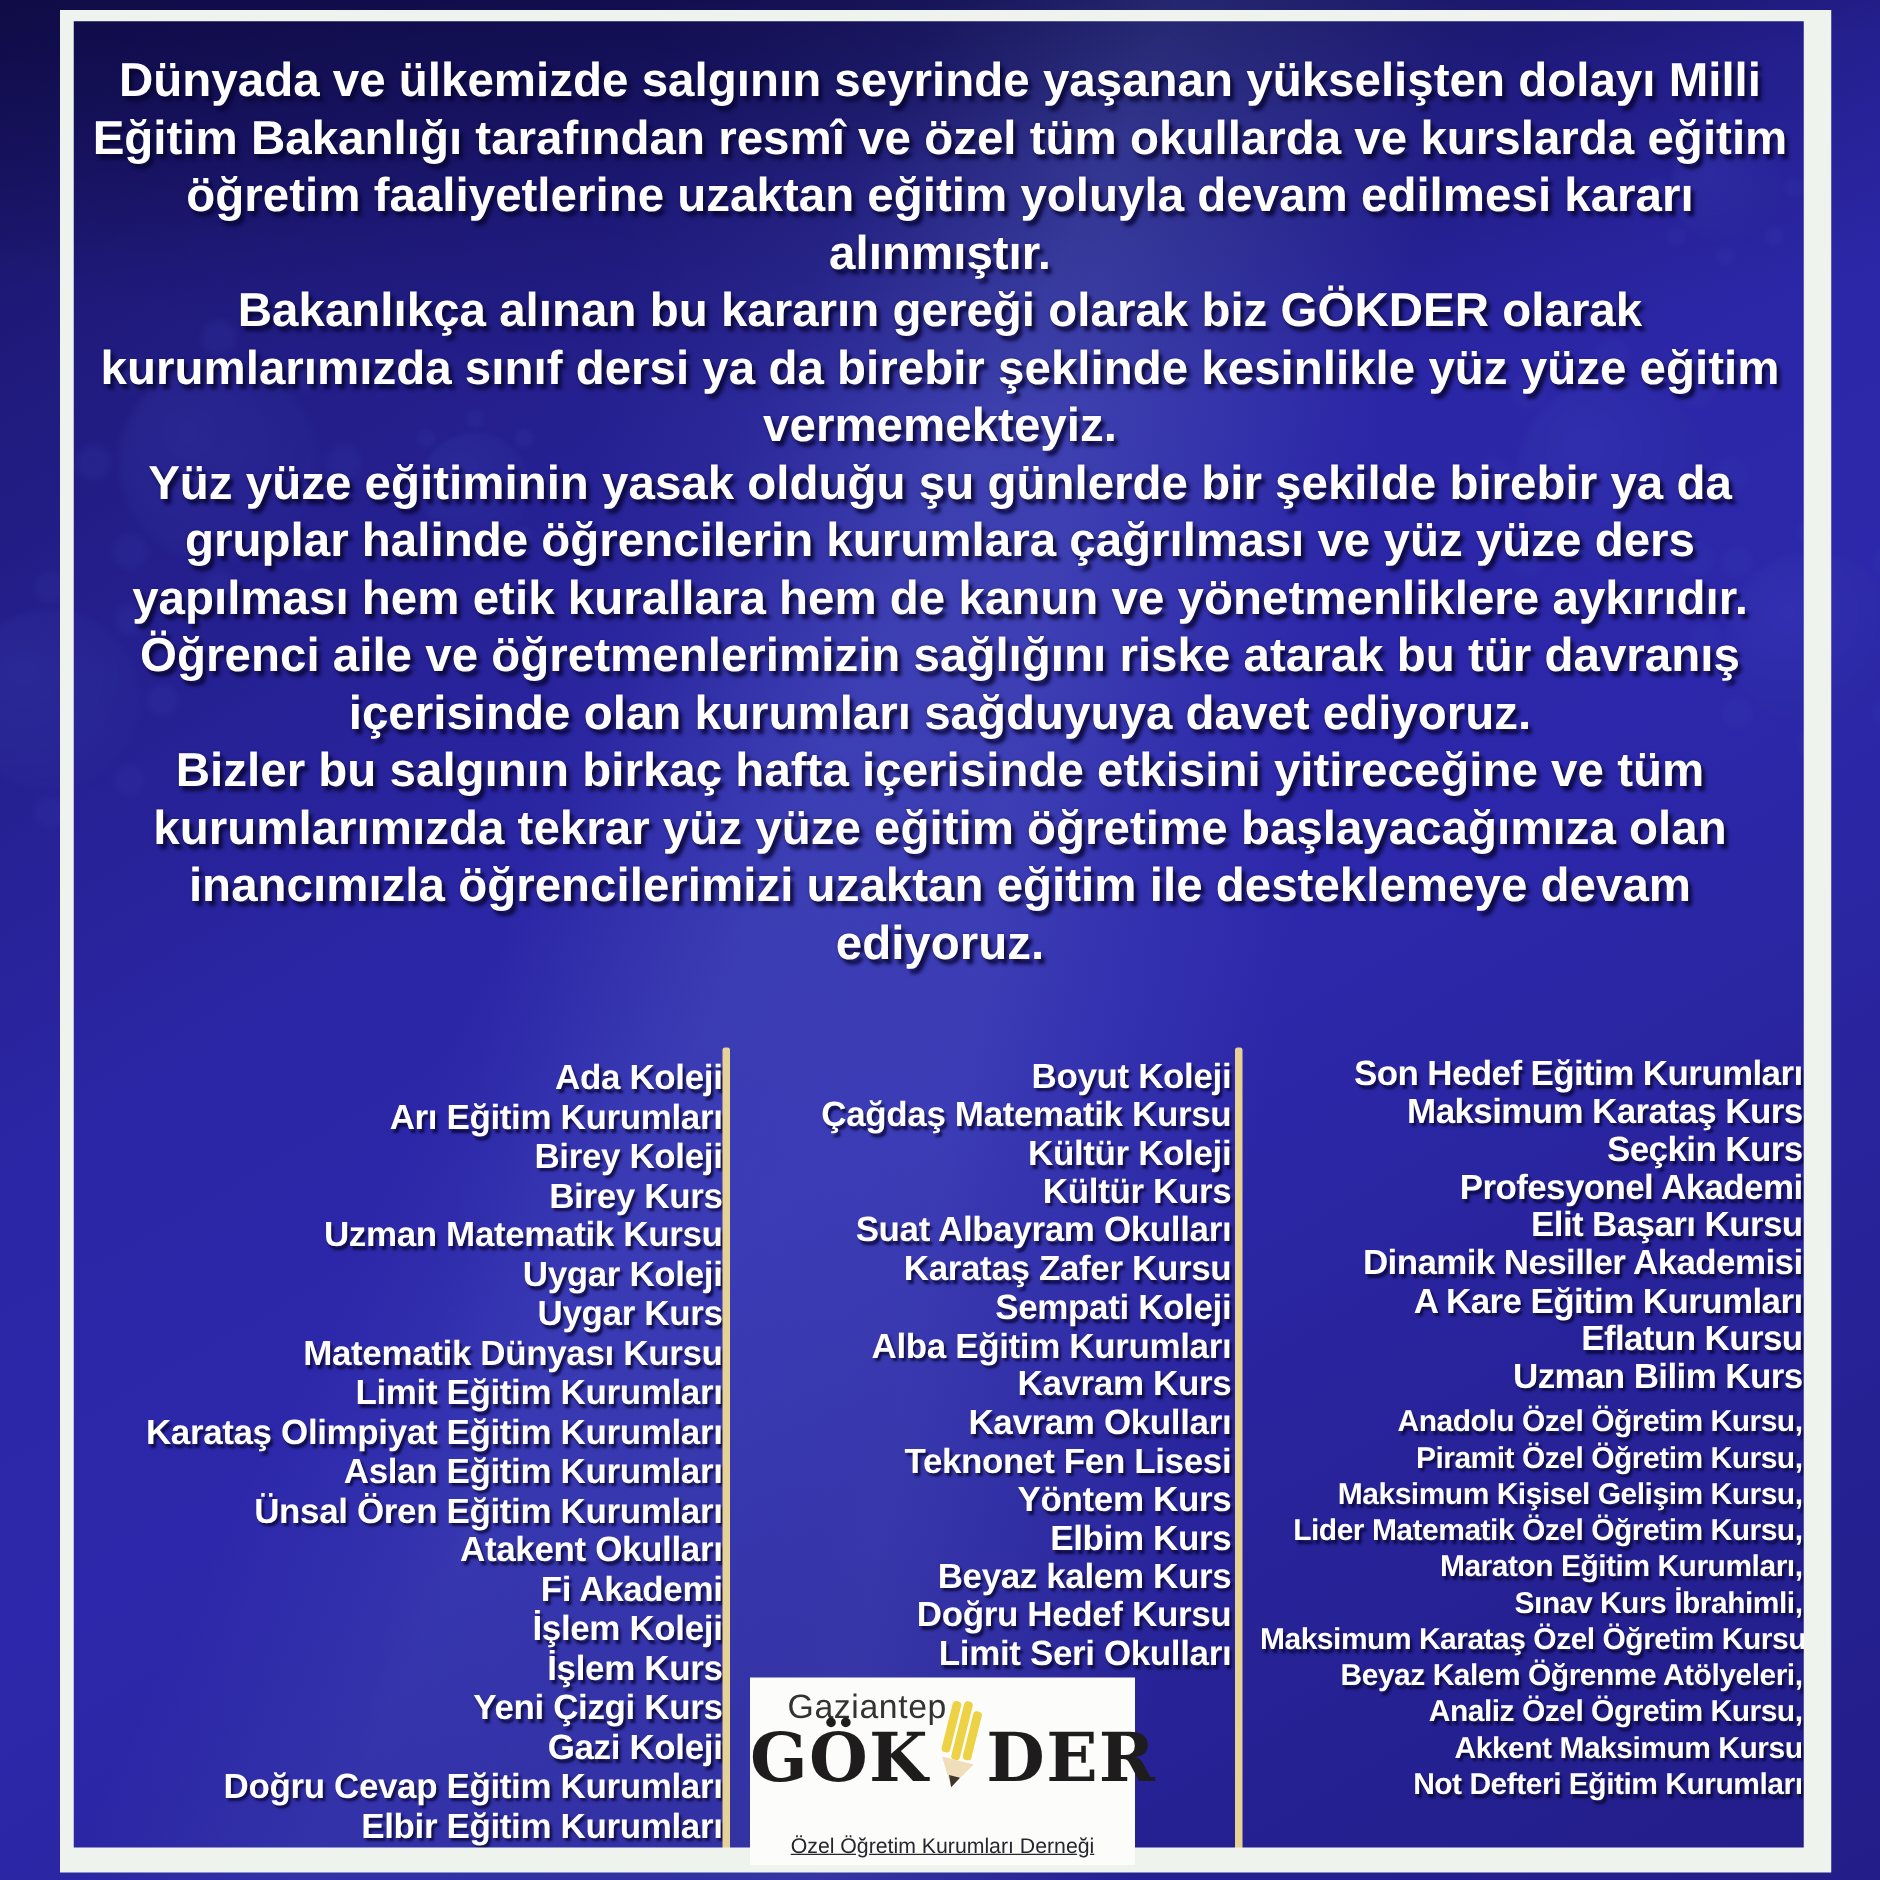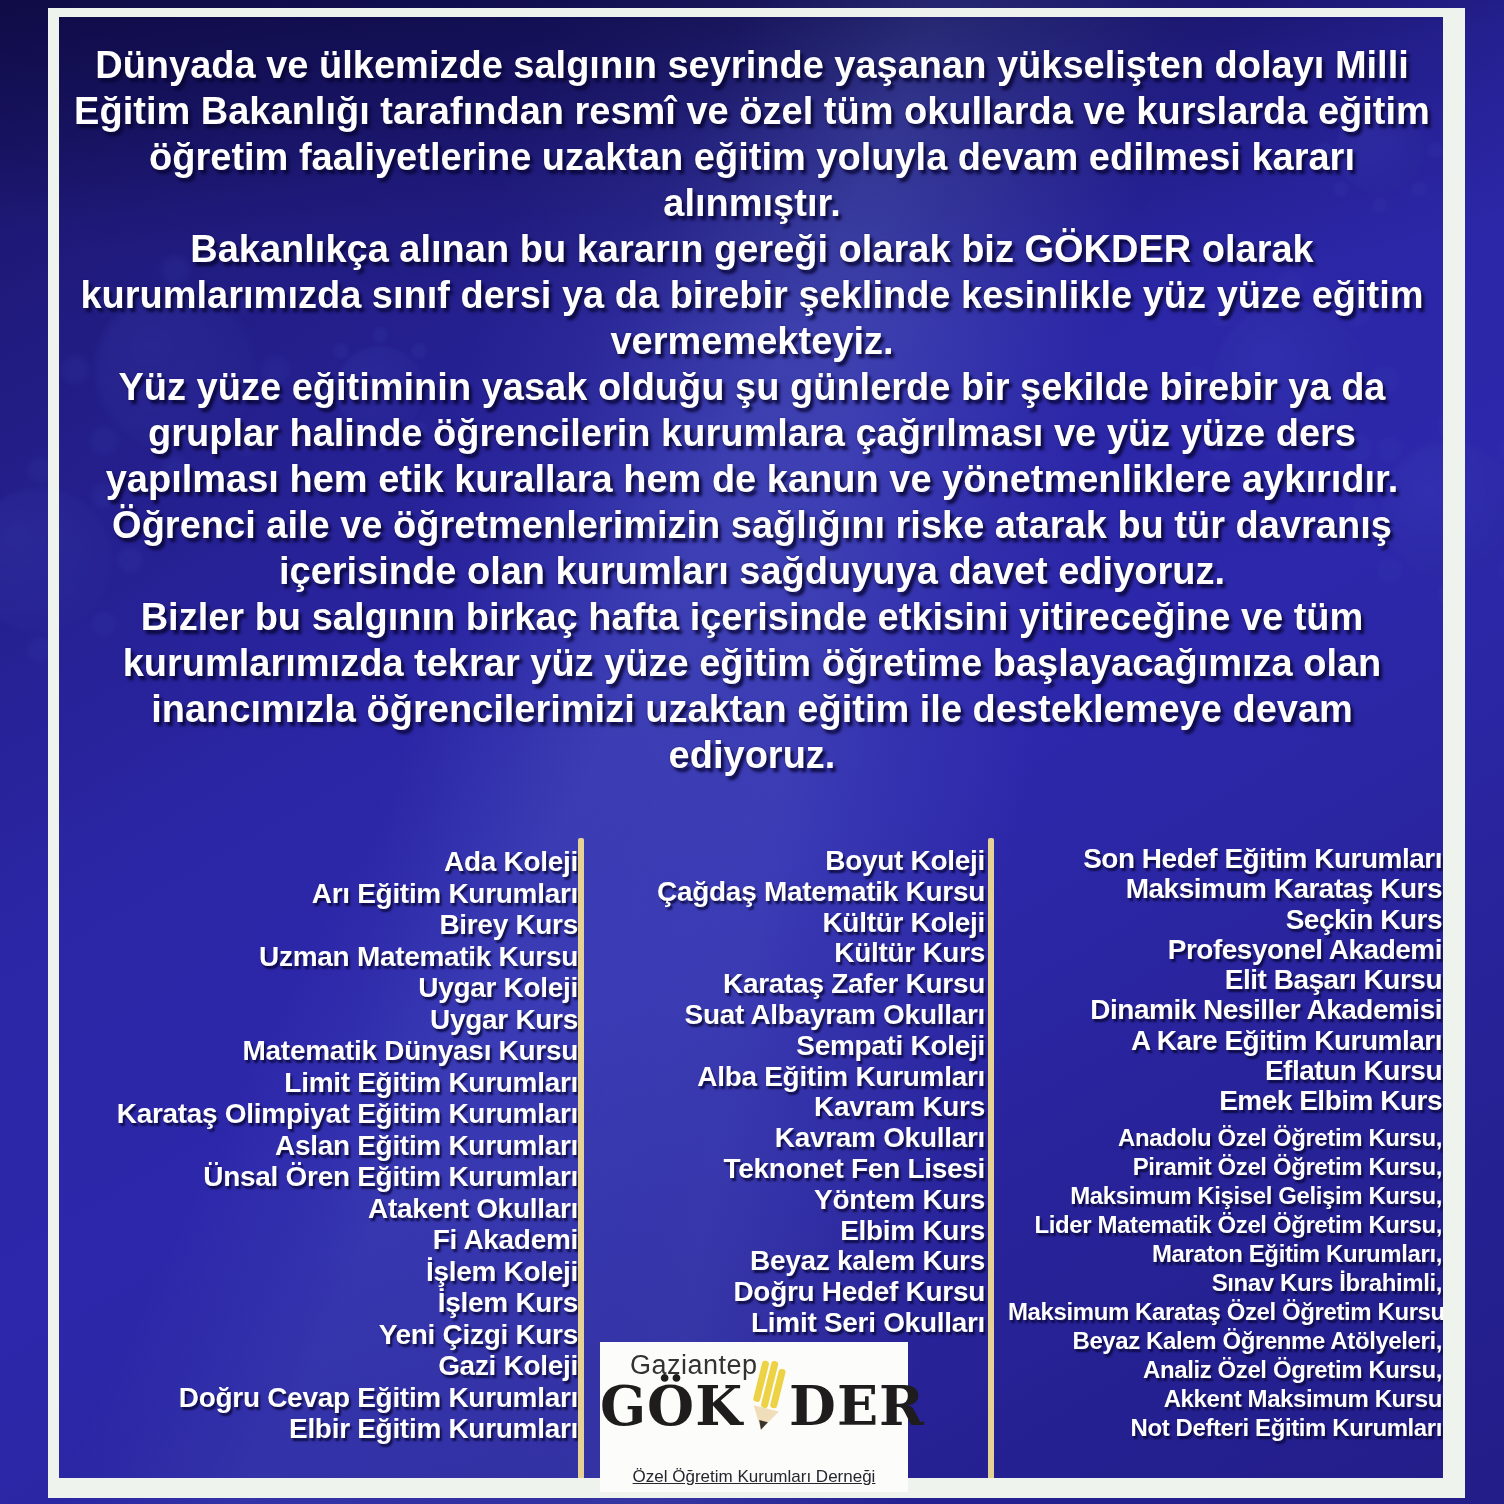--- a/index.html
+++ b/index.html
@@ -102,20 +102,21 @@
     <p>Dünyada ve ülkemizde salgının seyrinde yaşanan yükselişten dolayı Milli Eğitim Bakanlığı tarafından resmî ve özel tüm okullarda ve kurslarda eğitim öğretim faaliyetlerine uzaktan eğitim yoluyla devam edilmesi kararı alınmıştır.</p>
     <p>Bakanlıkça alınan bu kararın gereği olarak biz GÖKDER olarak kurumlarımızda sınıf dersi ya da birebir şeklinde kesinlikle yüz yüze eğitim vermemekteyiz.</p>
     <p>Yüz yüze eğitiminin yasak olduğu şu günlerde bir şekilde birebir ya da gruplar halinde öğrencilerin kurumlara çağrılması ve yüz yüze ders yapılması hem etik kurallara hem de kanun ve yönetmenliklere aykırıdır.</p>
     <p>Öğrenci aile ve öğretmenlerimizin sağlığını riske atarak bu tür davranış içerisinde olan kurumları sağduyuya davet ediyoruz.</p>
     <p>Bizler bu salgının birkaç hafta içerisinde etkisini yitireceğine ve tüm kurumlarımızda tekrar yüz yüze eğitim öğretime başlayacağımıza olan inancımızla öğrencilerimizi uzaktan eğitim ile desteklemeye devam ediyoruz.</p>
   </div>
 
   <div id="col1" class="col">
       <div class="col-item">Ada Koleji</div>
       <div class="col-item">Arı Eğitim Kurumları</div>
+      <div class="col-item">Birey Koleji</div>
       <div class="col-item">Birey Kurs</div>
       <div class="col-item">Uzman Matematik Kursu</div>
       <div class="col-item">Uygar Koleji</div>
       <div class="col-item">Uygar Kurs</div>
       <div class="col-item">Matematik Dünyası Kursu</div>
       <div class="col-item">Limit Eğitim Kurumları</div>
       <div class="col-item">Karataş Olimpiyat Eğitim Kurumları</div>
       <div class="col-item">Aslan Eğitim Kurumları</div>
       <div class="col-item">Ünsal Ören Eğitim Kurumları</div>
       <div class="col-item">Atakent Okulları</div>
@@ -128,22 +129,22 @@
       <div class="col-item">Elbir Eğitim Kurumları</div>
     </div>
 
   <div id="divider1" class="divider"></div>
 
   <div id="col2" class="col">
       <div class="col-item">Boyut Koleji</div>
       <div class="col-item">Çağdaş Matematik Kursu</div>
       <div class="col-item">Kültür Koleji</div>
       <div class="col-item">Kültür Kurs</div>
+      <div class="col-item">Suat Albayram Okulları</div>
       <div class="col-item">Karataş Zafer Kursu</div>
-      <div class="col-item">Suat Albayram Okulları</div>
       <div class="col-item">Sempati Koleji</div>
       <div class="col-item">Alba Eğitim Kurumları</div>
       <div class="col-item">Kavram Kurs</div>
       <div class="col-item">Kavram Okulları</div>
       <div class="col-item">Teknonet Fen Lisesi</div>
       <div class="col-item">Yöntem Kurs</div>
       <div class="col-item">Elbim Kurs</div>
       <div class="col-item">Beyaz kalem Kurs</div>
       <div class="col-item">Doğru Hedef Kursu</div>
       <div class="col-item">Limit Seri Okulları</div>
@@ -154,21 +155,21 @@
   <div id="col3" class="col">
     <div class="primary">
         <div class="col-item">Son Hedef Eğitim Kurumları</div>
         <div class="col-item">Maksimum Karataş Kurs</div>
         <div class="col-item">Seçkin Kurs</div>
         <div class="col-item">Profesyonel Akademi</div>
         <div class="col-item">Elit Başarı Kursu</div>
         <div class="col-item">Dinamik Nesiller Akademisi</div>
         <div class="col-item">A Kare Eğitim Kurumları</div>
         <div class="col-item">Eflatun Kursu</div>
-        <div class="col-item">Emek Elbim Kurs</div>
+        <div class="col-item">Uzman Bilim Kurs</div>
       </div>
     <div class="secondary">
         <div class="col-item">Anadolu Özel Öğretim Kursu,</div>
         <div class="col-item">Piramit Özel Öğretim Kursu,</div>
         <div class="col-item">Maksimum Kişisel Gelişim Kursu,</div>
         <div class="col-item">Lider Matematik Özel Öğretim Kursu,</div>
         <div class="col-item">Maraton Eğitim Kurumları,</div>
         <div class="col-item">Sınav Kurs İbrahimli,</div>
         <div class="col-item">Maksimum Karataş Özel Öğretim Kursu,</div>
         <div class="col-item">Beyaz Kalem Öğrenme Atölyeleri,</div>

